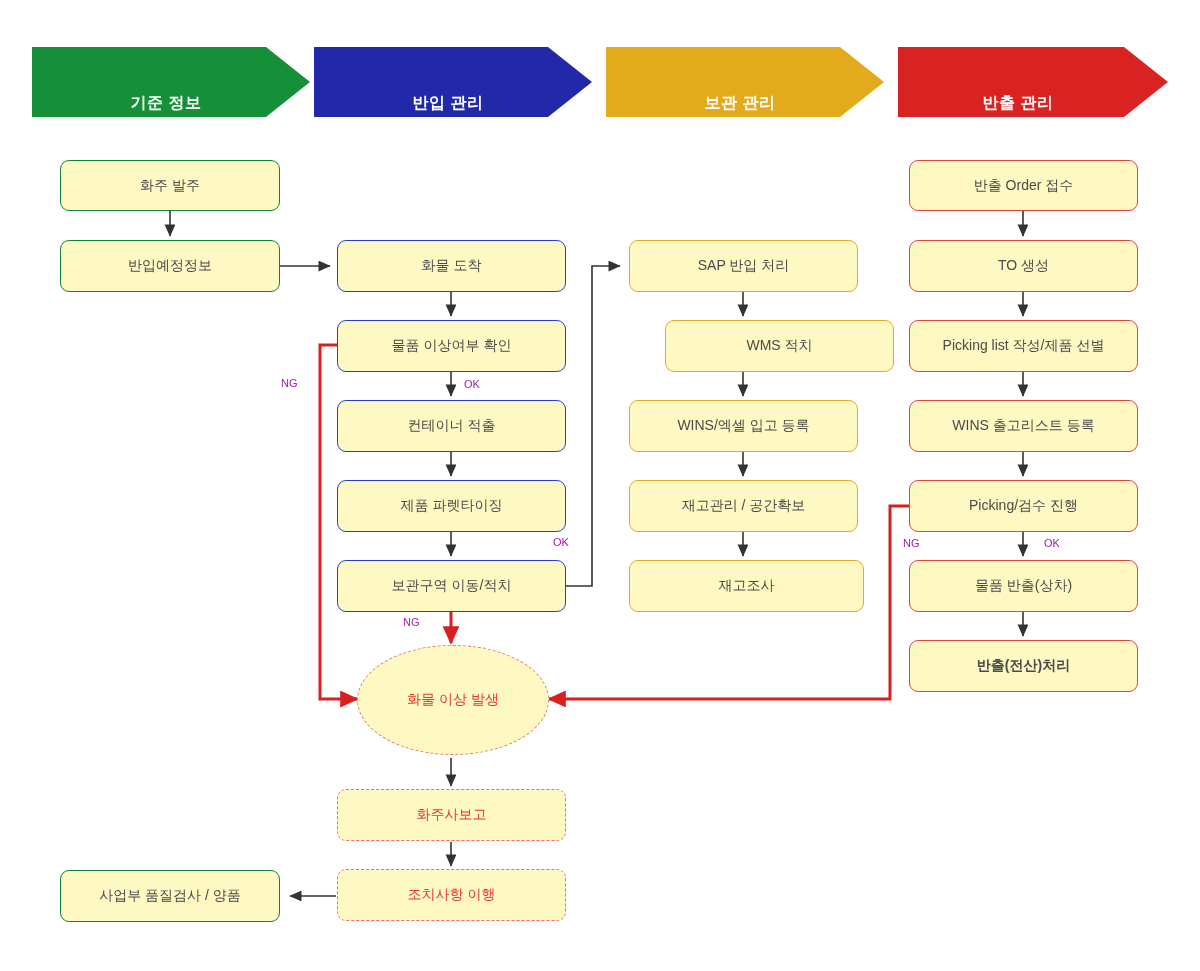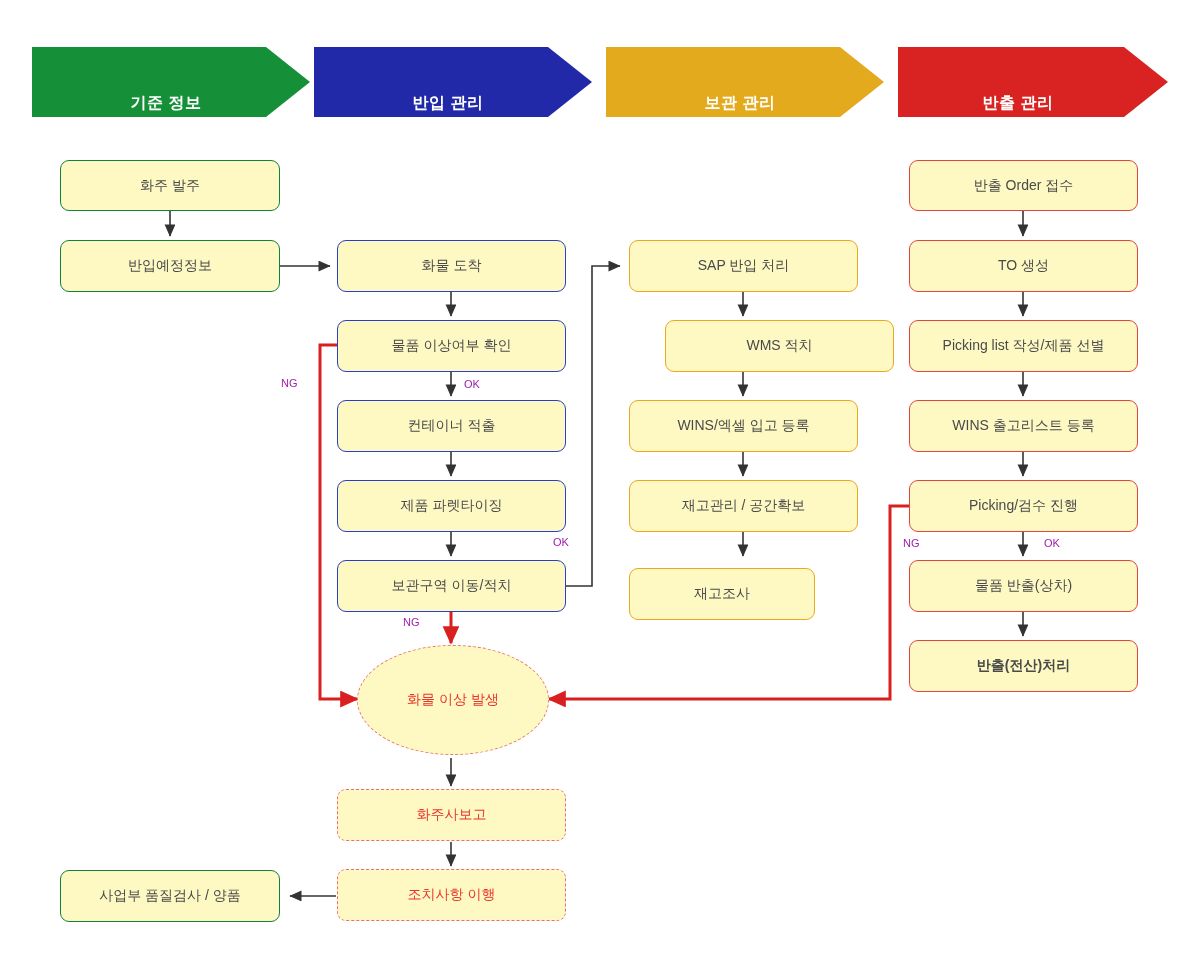--- a/index.html
+++ b/index.html
@@ -177,21 +177,21 @@
   <div class="node blue" style="left:337px; top:560px; width:229px; height:52px;">보관구역 이동/적치</div>
 
   <div class="node yellow" style="left:629px; top:240px; width:229px; height:52px;">SAP 반입 처리</div>
 
   <div class="node yellow" style="left:629px; top:320px; width:229px; height:52px;margin-left:36px;">WMS 적치</div>
 
   <div class="node yellow" style="left:629px; top:400px; width:229px; height:52px;">WINS/엑셀 입고 등록</div>
 
   <div class="node yellow" style="left:629px; top:480px; width:229px; height:52px;">재고관리 / 공간확보</div>
 
-  <div class="node yellow" style="left:629px; top:560px; width:186px; height:52px;margin-top:8px;">재고조사</div>
+  <div class="node yellow" style="left:629px; top:560px; width:235px; height:52px;">재고조사</div>
 
   <div class="node red" style="left:909px; top:160px; width:229px; height:51px;">반출 Order 접수</div>
 
   <div class="node red" style="left:909px; top:240px; width:229px; height:52px;">TO 생성</div>
 
   <div class="node red" style="left:909px; top:320px; width:229px; height:52px;">Picking list 작성/제품 선별</div>
 
   <div class="node red" style="left:909px; top:400px; width:229px; height:52px;">WINS 출고리스트 등록</div>
 
   <div class="node red" style="left:909px; top:480px; width:229px; height:52px;">Picking/검수 진행</div>

